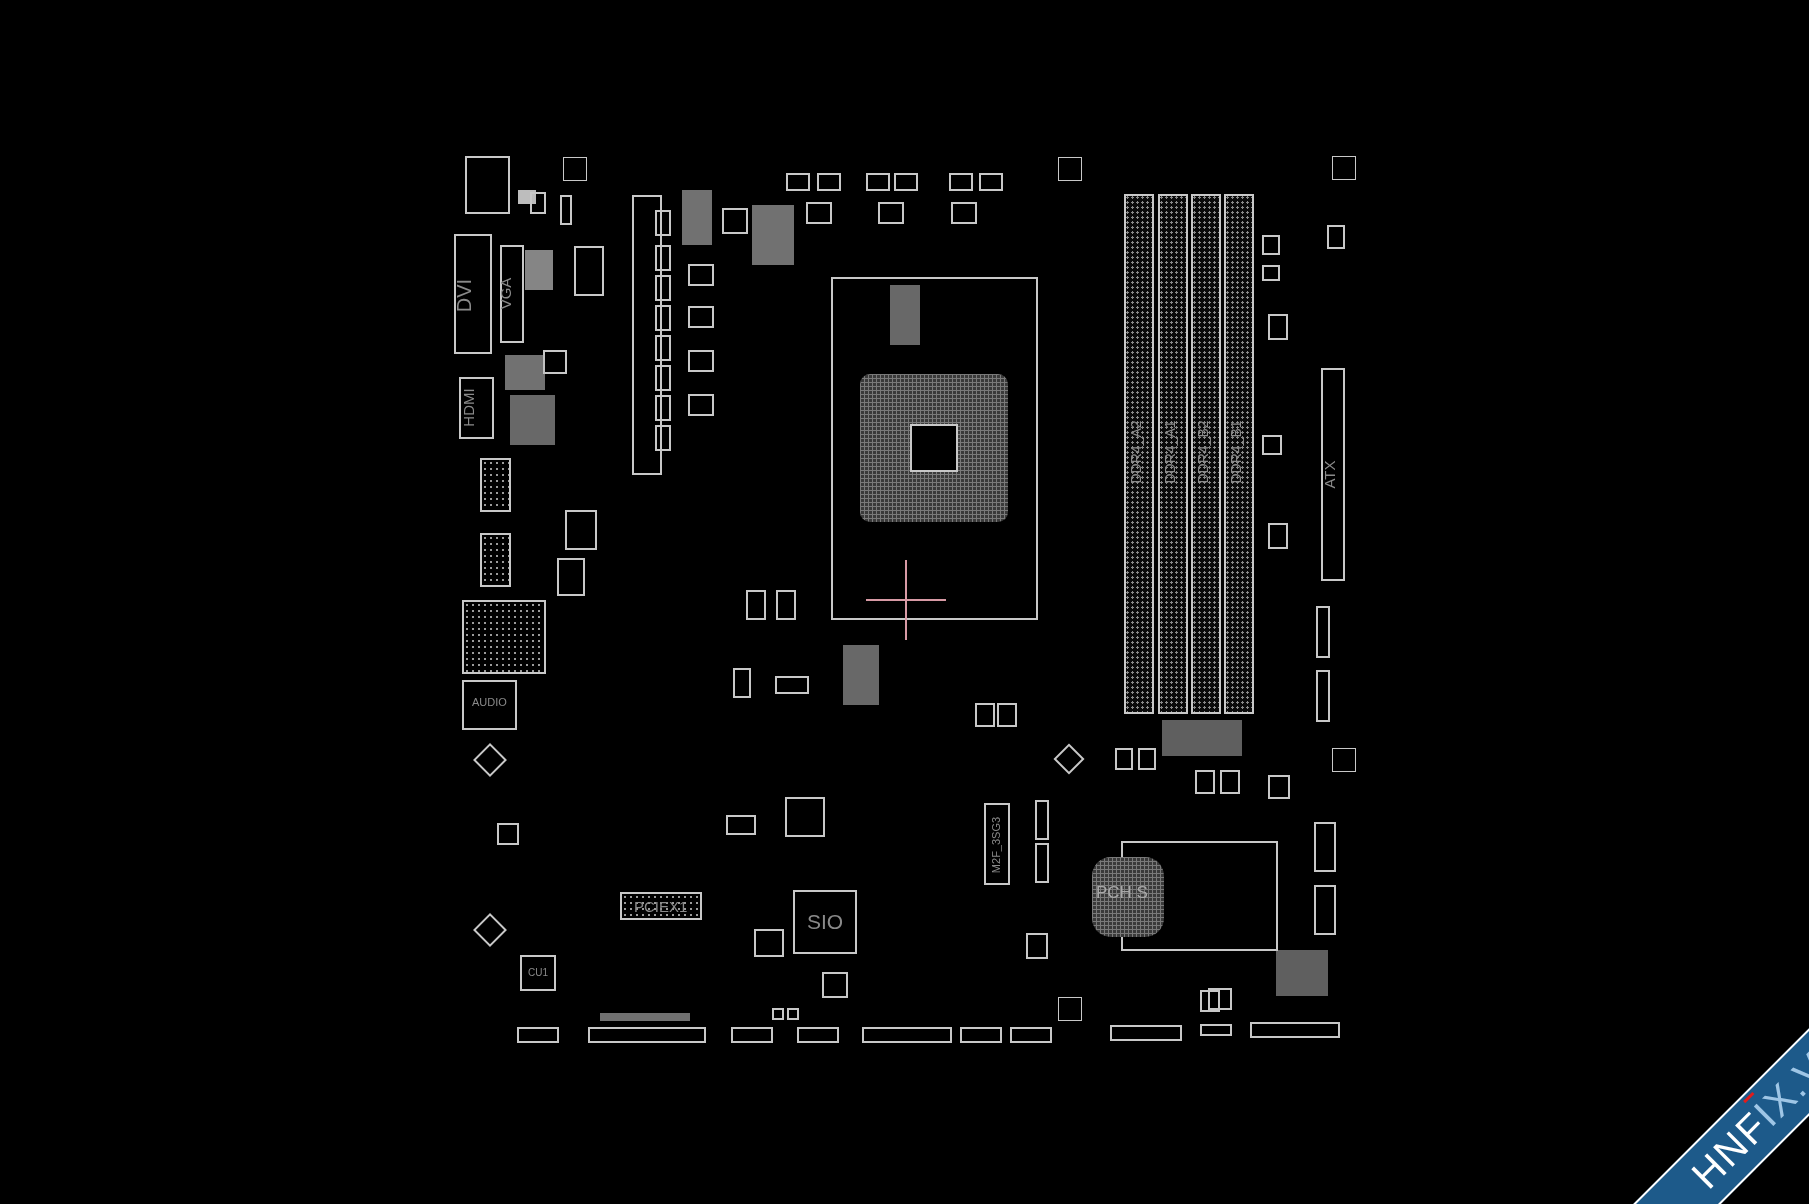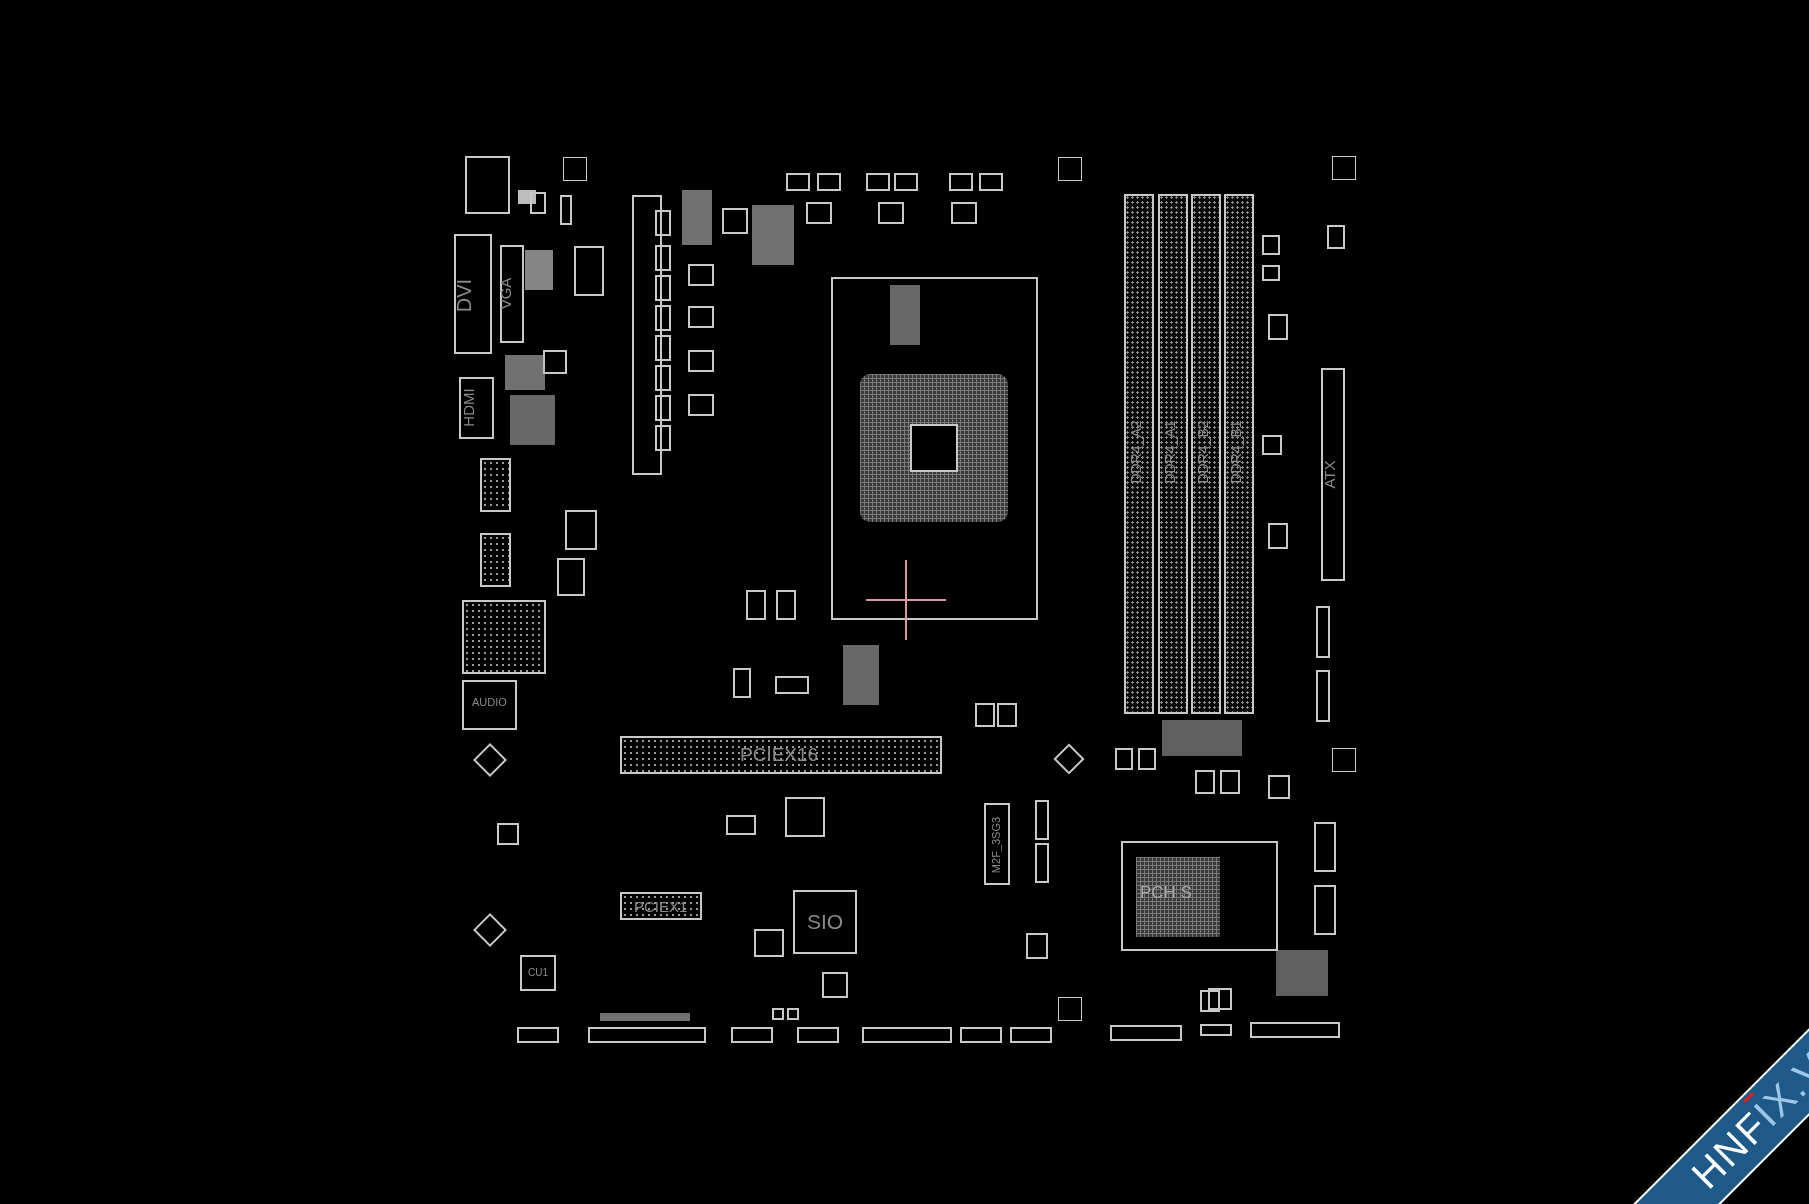--- a/index.html
+++ b/index.html
@@ -117,23 +117,20 @@
   <div class="c" style="left:1268px;top:314px;width:20px;height:26px;"></div>
   <div class="c" style="left:1262px;top:435px;width:20px;height:20px;"></div>
   <div class="c" style="left:1268px;top:523px;width:20px;height:26px;"></div>
   <div class="c" style="left:1327px;top:225px;width:18px;height:24px;"></div>
   <div class="c" style="left:1316px;top:606px;width:14px;height:52px;"></div>
   <div class="c" style="left:1316px;top:670px;width:14px;height:52px;"></div>
   <div class="c thin" style="left:1332px;top:748px;width:24px;height:24px;"></div>
   <div class="c" style="left:1314px;top:822px;width:22px;height:50px;"></div>
   <div class="c" style="left:1314px;top:885px;width:22px;height:50px;"></div>
 
-  <div class="c pat" style="left:620px;top:736px;width:322px;height:38px;">
-    <span class="lbl" style="left:118px;top:6px;font-size:19px;">PCIEX16</span>
-  </div>
   <div class="c pat" style="left:620px;top:892px;width:82px;height:28px;">
     <span class="lbl" style="left:12px;top:4px;font-size:15px;">PCIEX1</span>
   </div>
   <div class="c" style="left:822px;top:972px;width:26px;height:26px;background:#000;"></div>
 
   <div class="c" style="left:785px;top:797px;width:40px;height:40px;"></div>
   <div class="c" style="left:726px;top:815px;width:30px;height:20px;"></div>
   <div class="c" style="left:793px;top:890px;width:64px;height:64px;">
     <span class="lbl" style="left:12px;top:18px;font-size:21px;">SIO</span>
   </div>
@@ -145,21 +142,21 @@
   <div class="c fill" style="left:843px;top:645px;width:36px;height:60px;opacity:.55"></div>
 
   <div class="c" style="left:984px;top:803px;width:26px;height:82px;">
     <span class="lbl rot" style="left:-18px;top:34px;font-size:11px;">M2F_3SG3</span>
   </div>
   <div class="c" style="left:1035px;top:800px;width:14px;height:40px;"></div>
   <div class="c" style="left:1035px;top:843px;width:14px;height:40px;"></div>
   <div class="c" style="left:1026px;top:933px;width:22px;height:26px;"></div>
 
   <div class="c" style="left:1121px;top:841px;width:157px;height:110px;"></div>
-  <div class="grid" style="position:absolute;left:1136px;top:857px;width:84px;height:80px;">
+  <div class="grid" style="position:absolute;left:1092px;top:857px;width:72px;height:80px;border-radius:19px;">
     <span class="lbl" style="left:4px;top:26px;font-size:17px;color:#a8a8a8;">PCH S</span>
   </div>
 
   <div class="c fill" style="left:1162px;top:720px;width:80px;height:36px;opacity:.5"></div>
   <div class="c" style="left:1115px;top:748px;width:18px;height:22px;"></div>
   <div class="c" style="left:1138px;top:748px;width:18px;height:22px;"></div>
   <div class="c" style="left:1195px;top:770px;width:20px;height:24px;"></div>
   <div class="c" style="left:1220px;top:770px;width:20px;height:24px;"></div>
   <div class="c" style="left:1268px;top:775px;width:22px;height:24px;"></div>
   <div class="c" style="left:975px;top:703px;width:20px;height:24px;"></div>

